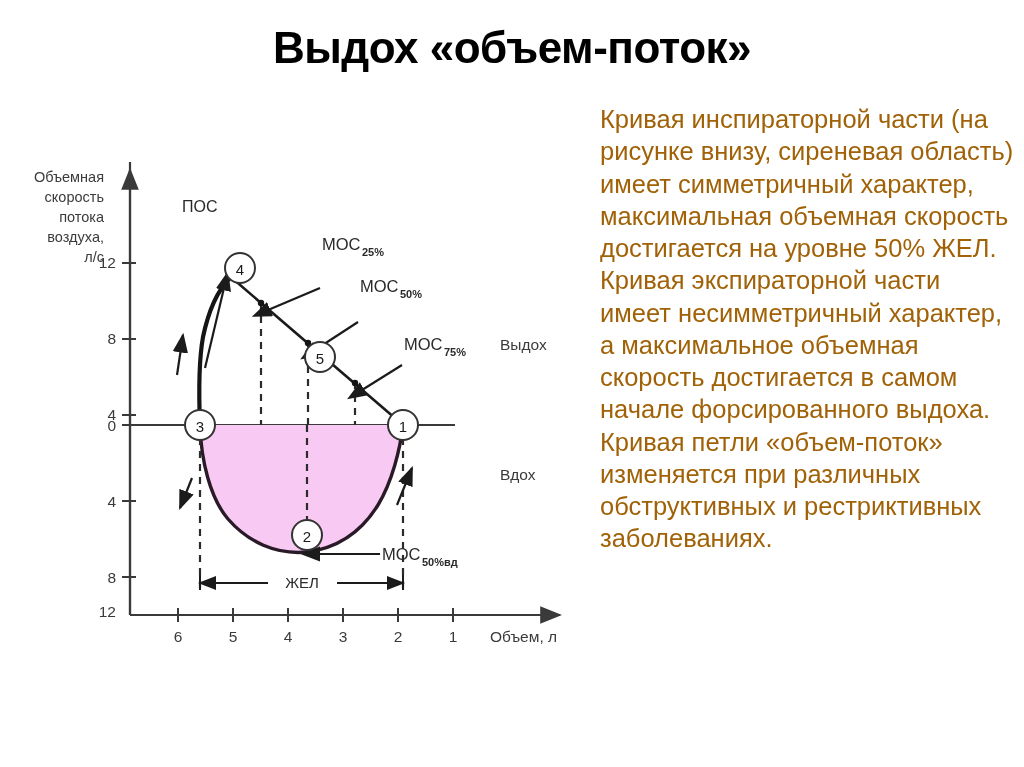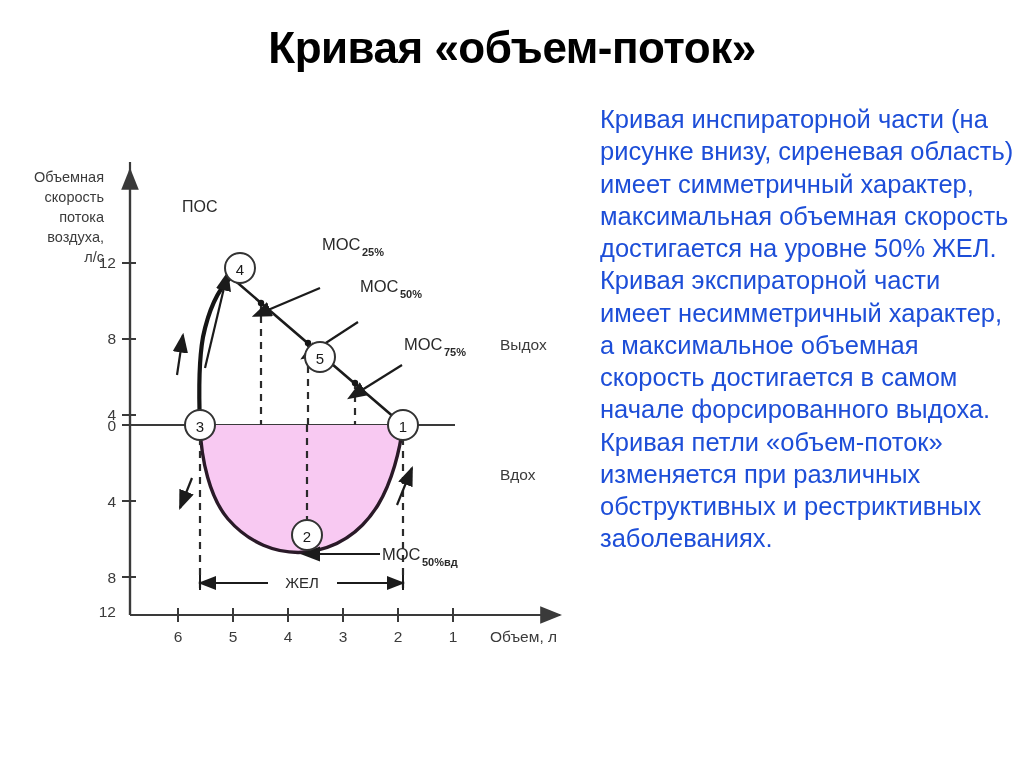--- a/index.html
+++ b/index.html
@@ -33,21 +33,21 @@
   }
 
   
   .body-text {
     position: absolute;
     left: 600px;
     top: 103px;
     width: 418px;
     font-size: 25.5px;
     line-height: 1.265;
-    color: #1d4ed8;
+    color: #a16207;
     text-align: left;
     font-weight: 400;
   }
 
   
   .figure {
     position: absolute;
     left: 0px;
     top: 150px;
     width: 600px;
@@ -167,21 +167,21 @@
   .zhel-text {
     font-family: "Liberation Sans", "DejaVu Sans", sans-serif;
     font-size: 15px;
     fill: #2a2a2a;
     text-anchor: middle;
   }
 </style>
 </head>
 <body>
 
-<div class="slide-title">Кривая «объем-поток»</div>
+<div class="slide-title">Выдох «объем-поток»</div>
 
 <div class="body-text">Кривая инспираторной части (на рисунке внизу, сиреневая область) имеет симметричный характер, максимальная объемная скорость достигается на уровне 50% ЖЕЛ. Кривая экспираторной части имеет несимметричный характер, а максимальное объемная скорость достигается в самом начале форсированного выдоха. Кривая петли «объем-поток» изменяется при различных обструктивных и рестриктивных заболеваниях.</div>
 
 <div class="figure">
 <svg width="600" height="510" viewBox="0 0 600 510" xmlns="http://www.w3.org/2000/svg">
 
   <defs>
     <marker id="arrowEnd" markerWidth="10" markerHeight="8" refX="9" refY="4" orient="auto">
       <path d="M0,0 L10,4 L0,8 z" fill="#3a3a3a"></path>
     </marker>

